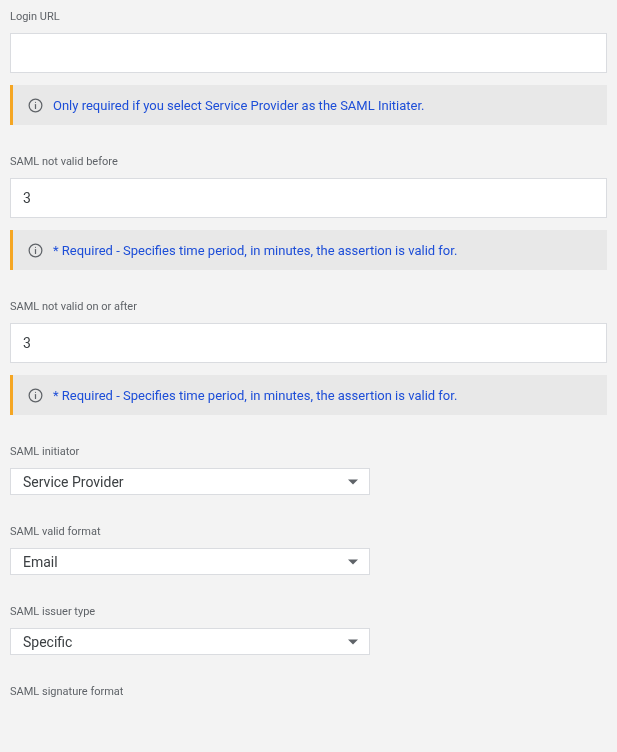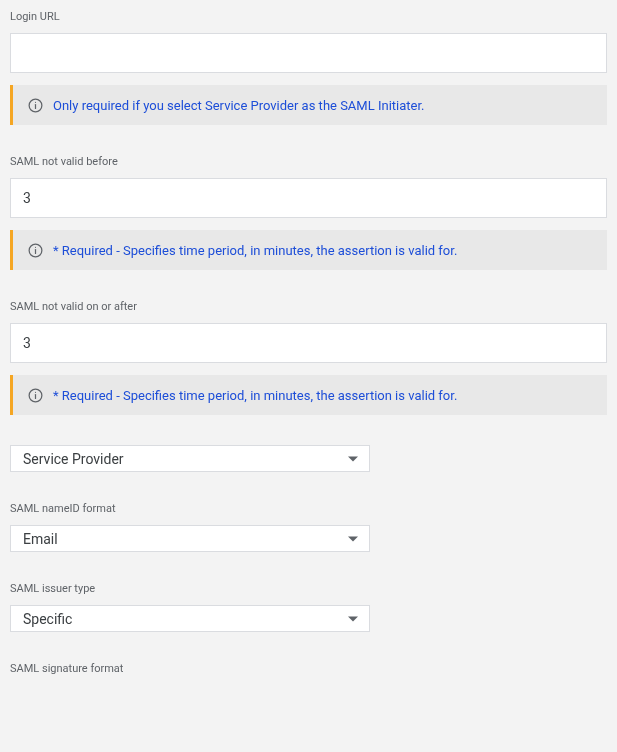--- a/index.html
+++ b/index.html
@@ -136,30 +136,31 @@
         <circle cx="8" cy="8" r="6.8"></circle>
         <line x1="8" y1="7" x2="8" y2="11.2" stroke-linecap="round"></line>
         <circle cx="8" cy="4.6" r="0.6" fill="#5f6368" stroke="none"></circle>
       </svg>
     </span>
     <span>* Required - Specifies time period, in minutes, the assertion is valid for.</span>
   </div>
 </div>
 
 <div class="form-group">
+  <label class="form-label">SAML initiator</label>
   <div class="select-wrapper">
     <select class="select-input">
       <option>Service Provider</option>
     </select>
     <span class="select-caret"></span>
   </div>
 </div>
 
 <div class="form-group">
-  <label class="form-label">SAML nameID format</label>
+  <label class="form-label">SAML valid format</label>
   <div class="select-wrapper">
     <select class="select-input">
       <option>Email</option>
     </select>
     <span class="select-caret"></span>
   </div>
 </div>
 
 <div class="form-group">
   <label class="form-label">SAML issuer type</label>

